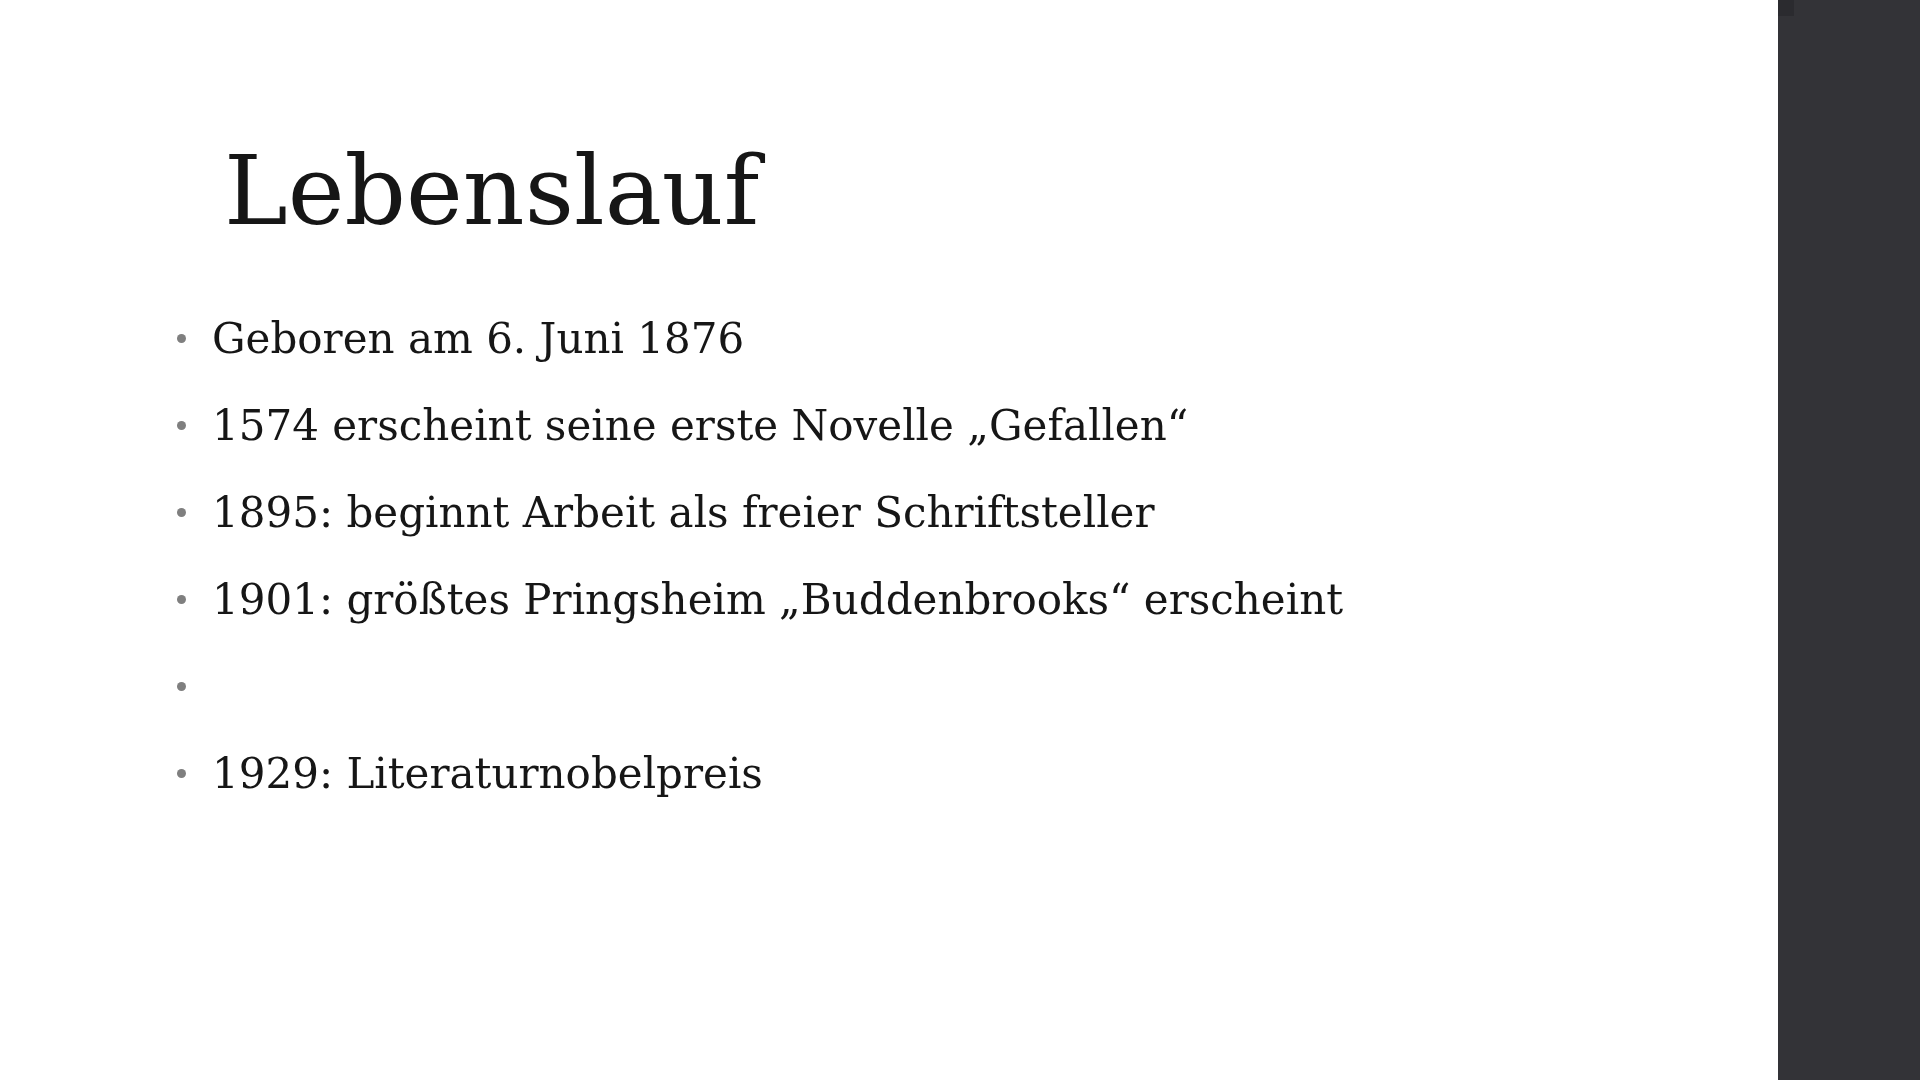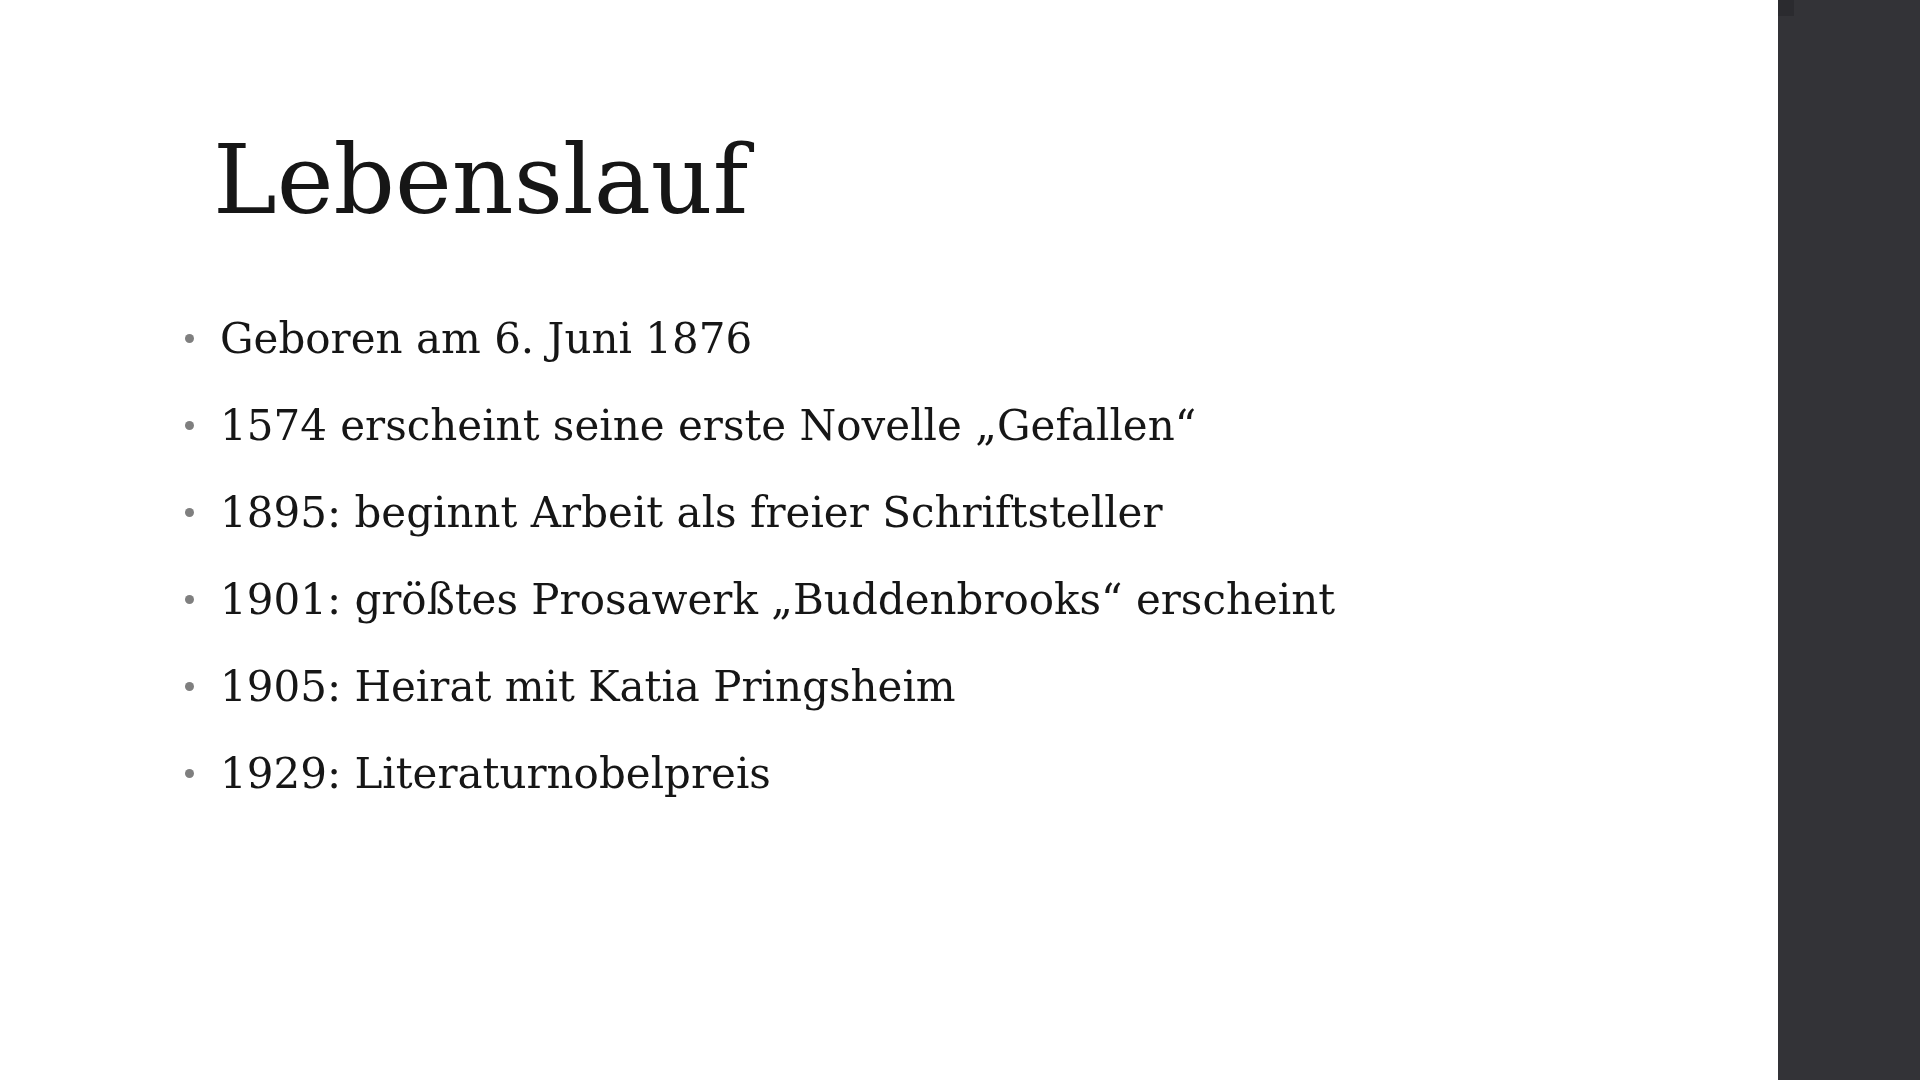--- a/index.html
+++ b/index.html
@@ -19,30 +19,30 @@
     top: 0;
     left: 0;
     width: 1778px;
     height: 1080px;
     background: #ffffff;
   }
   .slide-title {
     position: absolute;
     left: 208px;
     top: 118px;
-    margin: 5px;
+    margin: 16px;
     font-size: 96px;
     font-weight: 400;
     line-height: 1.2;
     color: #161616;
     white-space: nowrap;
   }
   .bullet-list {
     position: absolute;
-    left: 185px;
+    left: 177px;
     top: 295px;
     margin: 0;
     padding: 0;
     list-style: none;
   }
   .bullet-list li {
     height: 87px;
     display: flex;
     align-items: center;
     font-size: 42px;
@@ -89,25 +89,24 @@
     <li>
       <span class="bullet-dot"></span>
       <span>1574 erscheint seine erste Novelle „Gefallen“</span>
     </li>
     <li>
       <span class="bullet-dot"></span>
       <span>1895: beginnt Arbeit als freier Schriftsteller</span>
     </li>
     <li>
       <span class="bullet-dot"></span>
-      <span>1901: größtes Prosawerk „Buddenbrooks“ erscheint</span>
+      <span>1901: größtes Pringsheim „Buddenbrooks“ erscheint</span>
     </li>
     <li>
       <span class="bullet-dot"></span>
-      <span>1905: Heirat mit Katia Pringsheim</span>
     </li>
     <li>
       <span class="bullet-dot"></span>
       <span>1929: Literaturnobelpreis</span>
     </li>
   </ul>
 </div>
 
 <div class="right-panel">
   <div class="panel-corner-shade"></div>

